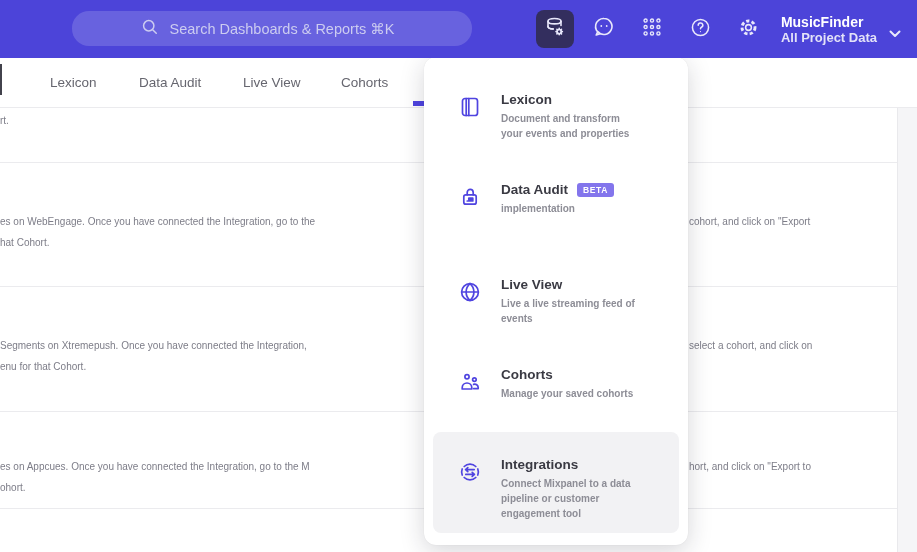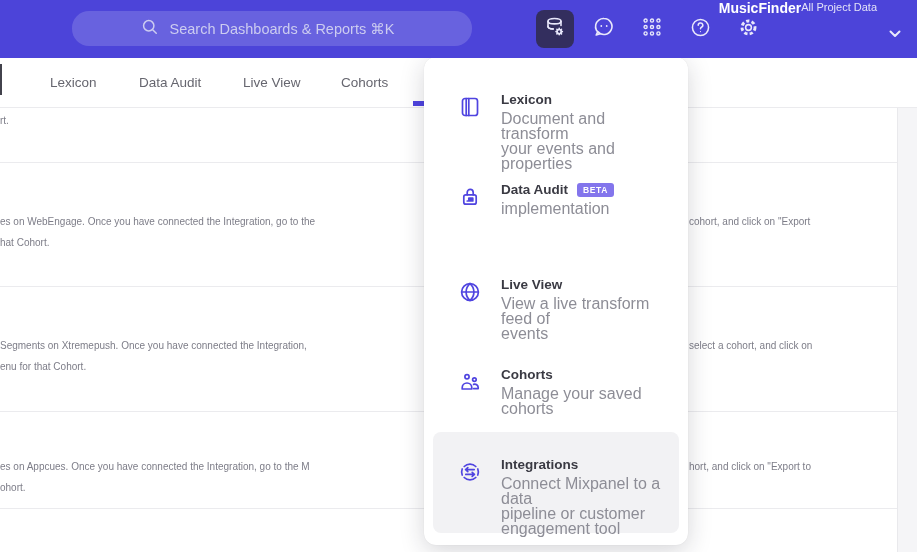--- a/index.html
+++ b/index.html
@@ -8,23 +8,23 @@
   #app { position:absolute; inset:0; width:917px; height:552px; overflow:hidden; }
 
   
   .header { position:absolute; left:0; top:0; width:917px; height:58px; background:var(--header-bg,#4c44d9); z-index:10; }
   .search-wrap { position:absolute; left:72px; top:11px; width:400px; height:35px; background:rgba(255,255,255,0.16); border-radius:17px; display:flex; align-items:center; justify-content:center; gap:10px; }
   .search-wrap svg { flex:0 0 auto; }
   .search-input { background:transparent; border:none; outline:none; color:#e8e8fb; font-size:14.5px; width:235px; font-family:inherit; }
   .search-input::placeholder { color:#ccccf0; opacity:1; }
   .hicon { position:absolute; top:0; height:58px; display:flex; align-items:center; justify-content:center; cursor:pointer; }
   .hicon-active-bg { position:absolute; left:536px; top:10px; width:38px; height:38px; background:#332e5e; border-radius:8px; display:flex; align-items:center; justify-content:center; }
-  .project { position:absolute; right:40px; top:0; height:58px; display:flex; flex-direction:row; justify-content:center; align-items:flex-start; color:#fff; cursor:pointer; }
+  .project { position:absolute; right:40px; top:0; height:58px; display:flex; flex-direction:column; justify-content:center; align-items:flex-start; color:#fff; cursor:pointer; }
   .project-name { font-size:14px; font-weight:bold; line-height:17px; }
-  .project-scope { font-size:11px; font-weight:normal; color:#e3e2f8; line-height:14px; }
+  .project-scope { font-size:13px; font-weight:bold; color:#e3e2f8; line-height:14px; }
   .chev { position:absolute; right:16px; top:24px; }
 
   
   .tabbar { position:absolute; left:0; top:58px; width:917px; height:50px; background:#fff; border-bottom:1px solid #ebebee; z-index:2; }
   .tab { position:absolute; top:0; height:50px; line-height:50px; font-size:13.5px; color:#66666f; cursor:pointer; white-space:nowrap; }
   .active-underline { position:absolute; left:413px; top:101px; width:30px; height:5px; background:var(--accent,#4f44e0); z-index:3; }
   .edge-artifact { position:absolute; left:0; top:64px; width:2px; height:31px; background:#42424c; z-index:3; }
 
   
   .content { position:absolute; left:0; top:108px; width:897px; height:444px; background:#fff; z-index:1; }
@@ -33,21 +33,21 @@
   .scroll-strip { position:absolute; left:897px; top:108px; width:20px; height:444px; background:#f5f5f7; border-left:1px solid #e9e9ec; z-index:1; }
 
   
   .panel { position:absolute; left:424px; top:57px; width:264px; height:488px; background:#fff; border-radius:12px; box-shadow:0 6px 24px rgba(25,25,45,0.18), 0 0 1px rgba(25,25,45,0.12); z-index:5; }
   .menu-highlight { position:absolute; left:9px; top:375px; width:246px; height:101px; background:var(--highlight-bg,#f2f2f4); border-radius:8px; }
   .menu-item { position:absolute; left:34px; right:16px; display:flex; gap:19px; cursor:pointer; }
   .menu-icon { flex:0 0 24px; margin-top:3px; }
   .menu-title-row { display:flex; align-items:center; gap:9px; }
   .menu-title { font-size:13.5px; font-weight:bold; color:#3a3a43; line-height:16px; }
   .beta-badge { background:var(--beta-bg,#8375ec); color:#fff; font-size:8.5px; font-weight:bold; letter-spacing:0.6px; padding:2.5px 6px; border-radius:3px; line-height:1;text-align:center; }
-  .menu-desc { margin-top:3px; font-size:16px; line-height:15px; color:#8d8d96; }
+  .menu-desc { margin-top:3px; font-size:10px; line-height:15px; color:#8d8d96;font-weight:bold; }
 </style>
 </head>
 <body>
 
 <div id="app">
 
   <div class="content">
     <div class="bg-text" style="left:0; top:2px;">rt.</div>
     <div class="divider" style="top:54px;"></div>
 
@@ -205,21 +205,21 @@
           <path d="M3.8 12 h16.4"></path>
           <path d="M12 3.6 c2.6 2.2 3.9 5 3.9 8.4 s-1.3 6.2-3.9 8.4"></path>
           <path d="M12 3.6 c-2.6 2.2-3.9 5-3.9 8.4 s1.3 6.2 3.9 8.4"></path>
         </svg>
       </span>
       <div>
         <div class="menu-title-row">
           <span class="menu-title">Live View</span>
         </div>
         <div class="menu-desc">
-          <div>View a live transform feed of</div>
+          <div>Live a live streaming feed of</div>
           <div>events</div>
         </div>
       </div>
     </div>
 
     <div class="menu-item" style="top:310px;">
       <span class="menu-icon">
         <svg width="24" height="24" viewBox="0 0 24 24" fill="none" stroke="#4f44e0" stroke-width="1.7" stroke-linecap="round" stroke-linejoin="round">
           <circle cx="9" cy="6.8" r="2.1"></circle>
           <path d="M4.2 19 v-1.2 a4.8 4.8 0 0 1 9.6 0 V19 Z"></path>

